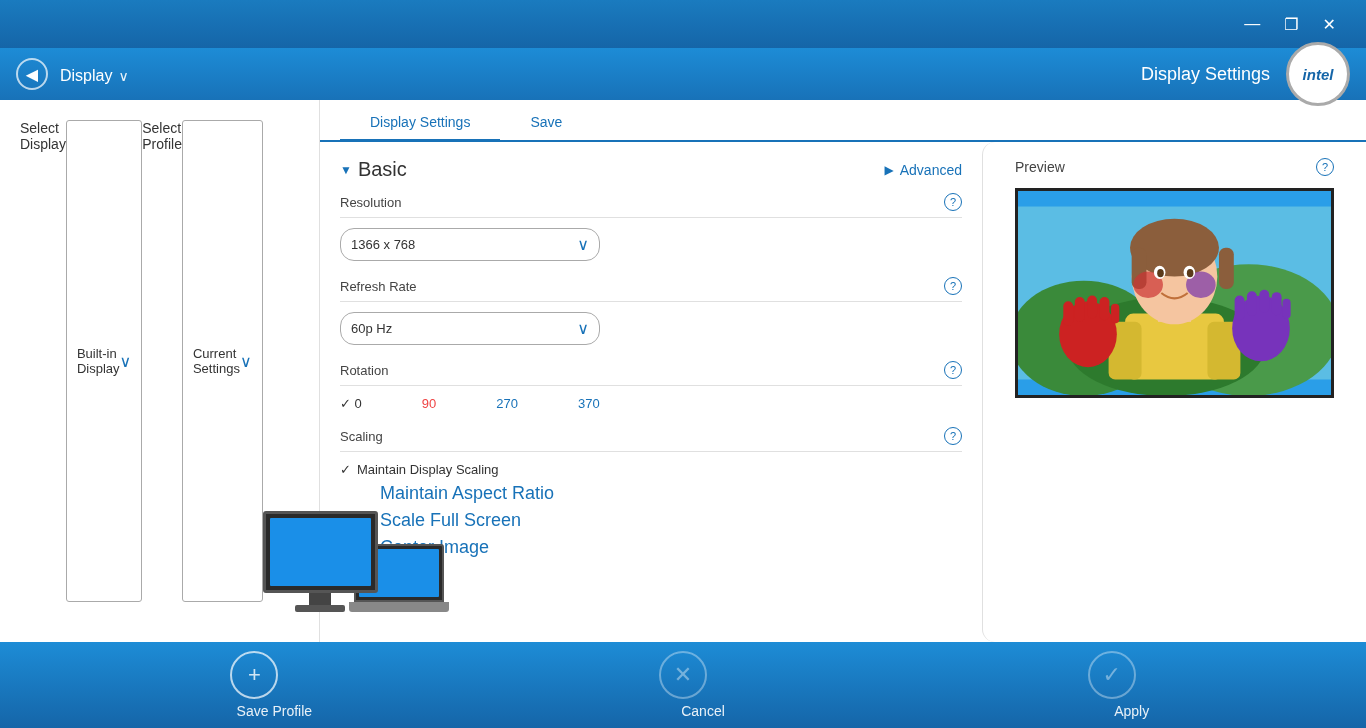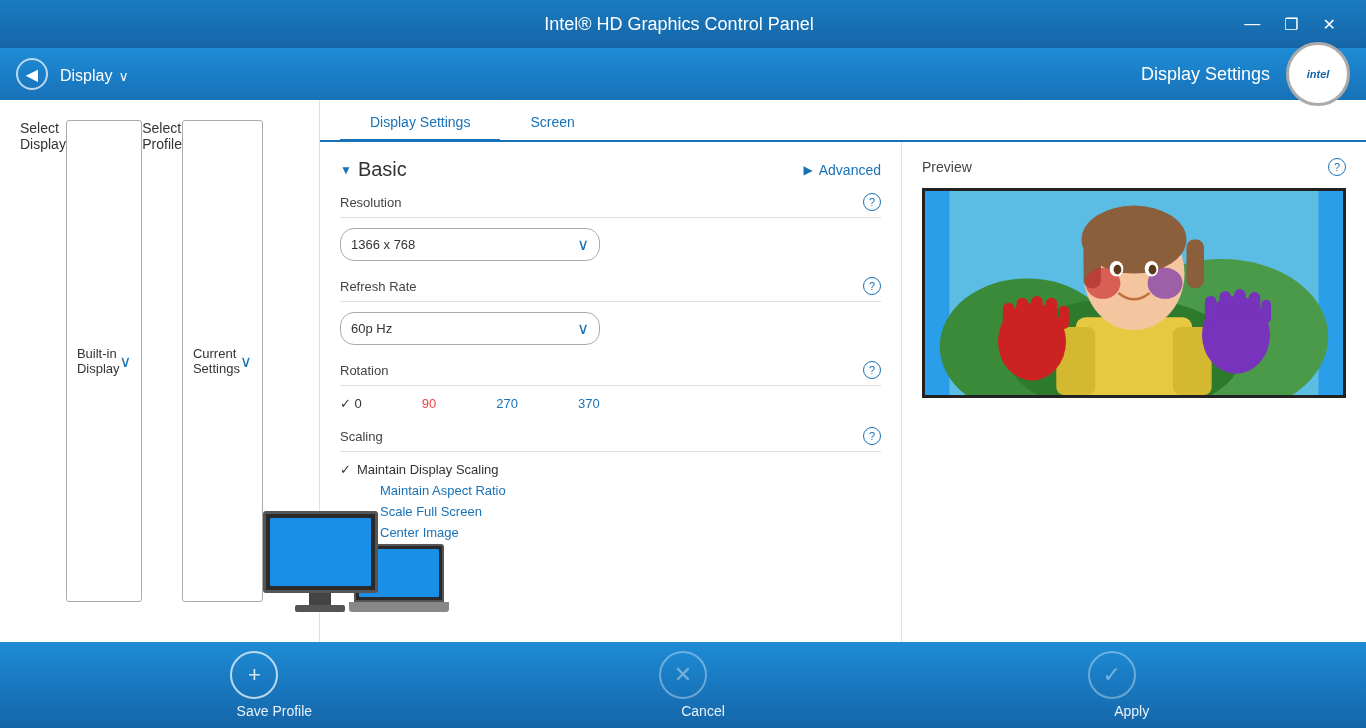--- a/index.html
+++ b/index.html
@@ -145,23 +145,24 @@
       display: flex;
       flex: 1;
       padding: 0;
     }
     .settings-main {
       flex: 1;
       padding: 16px 20px;
       overflow-y: auto;
     }
     .settings-preview {
-      width: 465px;
-      padding: 16px 20px;
+      width: 384px;
+      padding: 16px 32px;
       border-left: 1px solid #e0e0e0;
+      border-radius: 13px;
     }
     .triangle-down { color: #1872b8; margin-right: 6px; font-size: 12px; }
     .triangle-right { color: #1872b8; margin-right: 6px; font-size: 12px; }
     .section-header-text { font-size: 20px; color: #333; }
     .advanced-link { color: #1872b8; font-size: 14px; cursor: pointer; display: flex; align-items: center; gap: 4px; }
 
     
     .setting-row {
       margin-bottom: 16px;
       margin-top: 11px;
@@ -216,21 +217,21 @@
     
     .scaling-item {
       font-size: 13px;
       color: #333;
       margin-bottom: 6px;
       display: flex;
       align-items: center;
       gap: 6px;
     }
     .scaling-item.active { font-weight: 500; }
-    .scaling-link { color: #1872b8; cursor: pointer; font-size: 13px; display: block; margin-left: 20px; margin-bottom: 6px; }
+    .scaling-link { color: #1872b8; cursor: pointer; font-size: 18px; display: block; margin-left: 20px; margin-bottom: 6px; }
 
     
     .preview-header {
       display: flex;
       align-items: center;
       justify-content: space-between;
       margin-bottom: 12px;
     }
     .preview-title { font-size: 14px; color: #444; }
     .preview-image {
@@ -279,39 +280,38 @@
       justify-content: space-between;
       align-items: center;
       margin-bottom: 12px;
     }
   </style>
 </head>
 <body>
 
 <div class="title-bar">
   <div style="flex:1"></div>
-  <div class="title-bar-text">Intel® HD Graphics Control Panel</div>
   <div style="flex:1; display:flex; justify-content:flex-end; gap:12px; padding-right:8px;">
     <span class="window-control">—</span>
     <span class="window-control">❐</span>
     <span class="window-control">✕</span>
   </div>
 </div>
 
 <div class="nav-bar">
   <div class="back-btn">
     <span>◀</span>
   </div>
   <div class="nav-title">
     <span>Display</span>
     <span style="font-size:14px; opacity:0.9;"> ∨</span>
   </div>
   <div class="nav-right">Display Settings</div>
   <div class="intel-logo">
-    <span style="font-size:11px; font-style:italic; color:#1565a8; font-weight:bold;">intel</span>
+    <span style="font-size:15px; font-style:italic; color:#1565a8; font-weight:bold;">intel</span>
   </div>
 </div>
 
 <div class="main-content">
 
   <div class="left-panel">
     <div class="section-label">Select Display</div>
     <div class="dropdown">
       <span>Built-in Display</span>
       <span class="dropdown-arrow">∨</span>
@@ -344,21 +344,21 @@
     </div>
   </div>
 
   <div class="right-panel">
 
     <div class="tabs">
       <div class="tab active">
         <span>Display Settings</span>
       </div>
       <div class="tab">
-        <span class="tab-color">Screen</span>
+        <span class="tab-color">Save</span>
       </div>
     </div>
 
     <div class="settings-content">
 
       <div class="settings-main">
 
         <div class="section-header-row">
           <div style="display:flex; align-items:center;">
             <span class="triangle-down">▼</span>

